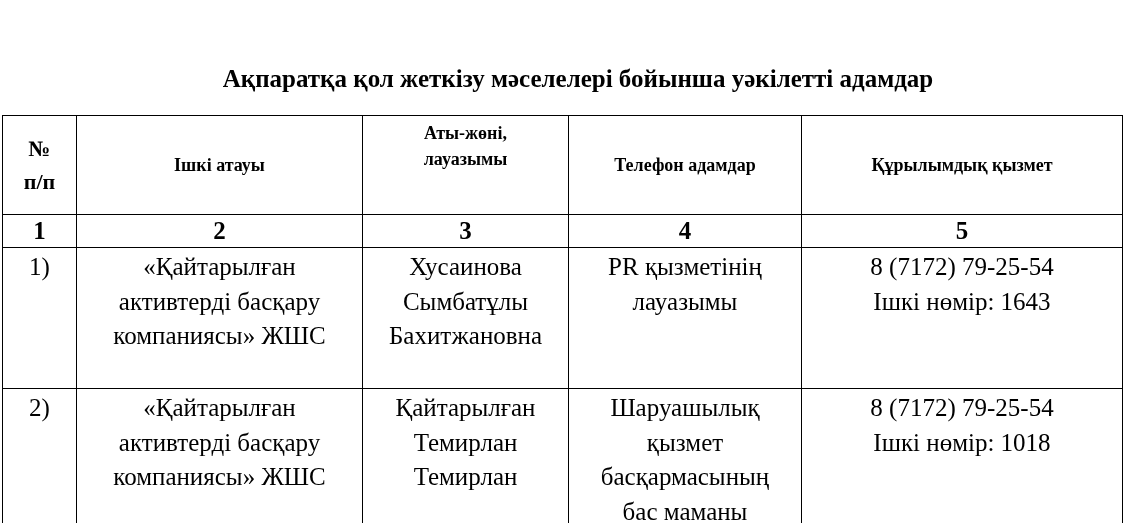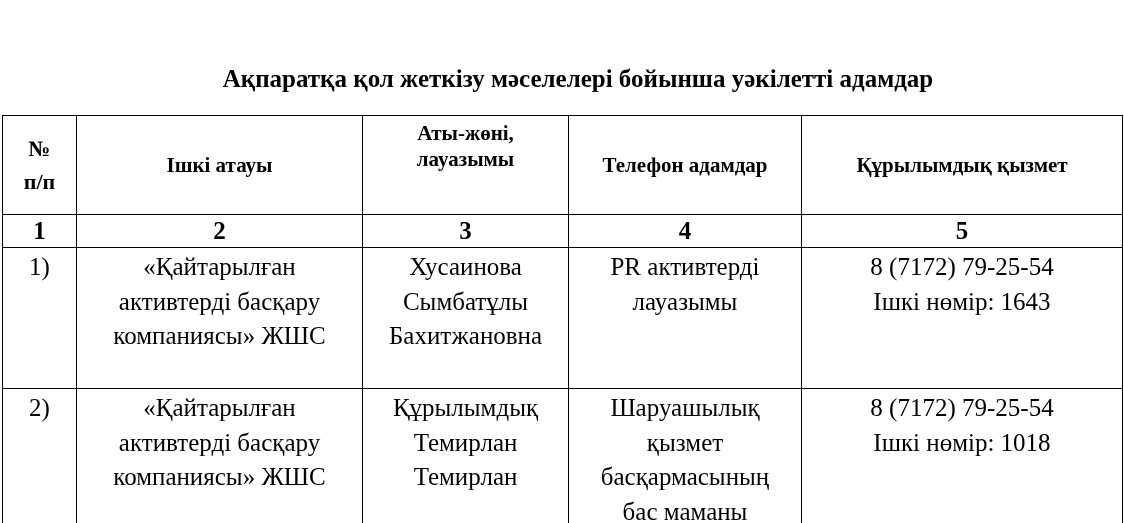--- a/index.html
+++ b/index.html
@@ -42,21 +42,21 @@
     }
     col.c1 { width: 74px; }
     col.c2 { width: 286px; }
     col.c3 { width: 206px; }
     col.c4 { width: 233px; }
     col.c5 { width: 321px; }
 
     tr.hdr th {
       height: 94px;
       font-weight: bold;
-      font-size: 21px;
+      font-size: 18px;
       line-height: 26px;
       vertical-align: middle;
     }
     tr.hdr th.top-aligned {
       vertical-align: top;
       padding-top: 4px;
     }
     tr.hdr th.numhdr {
       font-size: 22px;
       line-height: 33px;
@@ -120,37 +120,37 @@
       <span class="line">«Қайтарылған</span>
       <span class="line">активтерді басқару</span>
       <span class="line">компаниясы» ЖШС</span>
     </td>
     <td>
       <span class="line">Хусаинова</span>
       <span class="line">Сымбатұлы</span>
       <span class="line">Бахитжановна</span>
     </td>
     <td>
-      <span class="line">PR активтерді</span>
+      <span class="line">PR қызметінің</span>
       <span class="line">лауазымы</span>
     </td>
     <td>
       <span class="line">8 (7172) 79-25-54</span>
       <span class="line">Ішкі нөмір: 1643</span>
     </td>
   </tr>
   <tr class="datarow row2">
     <td>2)</td>
     <td>
       <span class="line">«Қайтарылған</span>
       <span class="line">активтерді басқару</span>
       <span class="line">компаниясы» ЖШС</span>
     </td>
     <td>
-      <span class="line">Құрылымдық</span>
+      <span class="line">Қайтарылған</span>
       <span class="line">Темирлан</span>
       <span class="line">Темирлан</span>
     </td>
     <td>
       <span class="line">Шаруашылық</span>
       <span class="line">қызмет</span>
       <span class="line">басқармасының</span>
       <span class="line">бас маманы</span>
     </td>
     <td>

